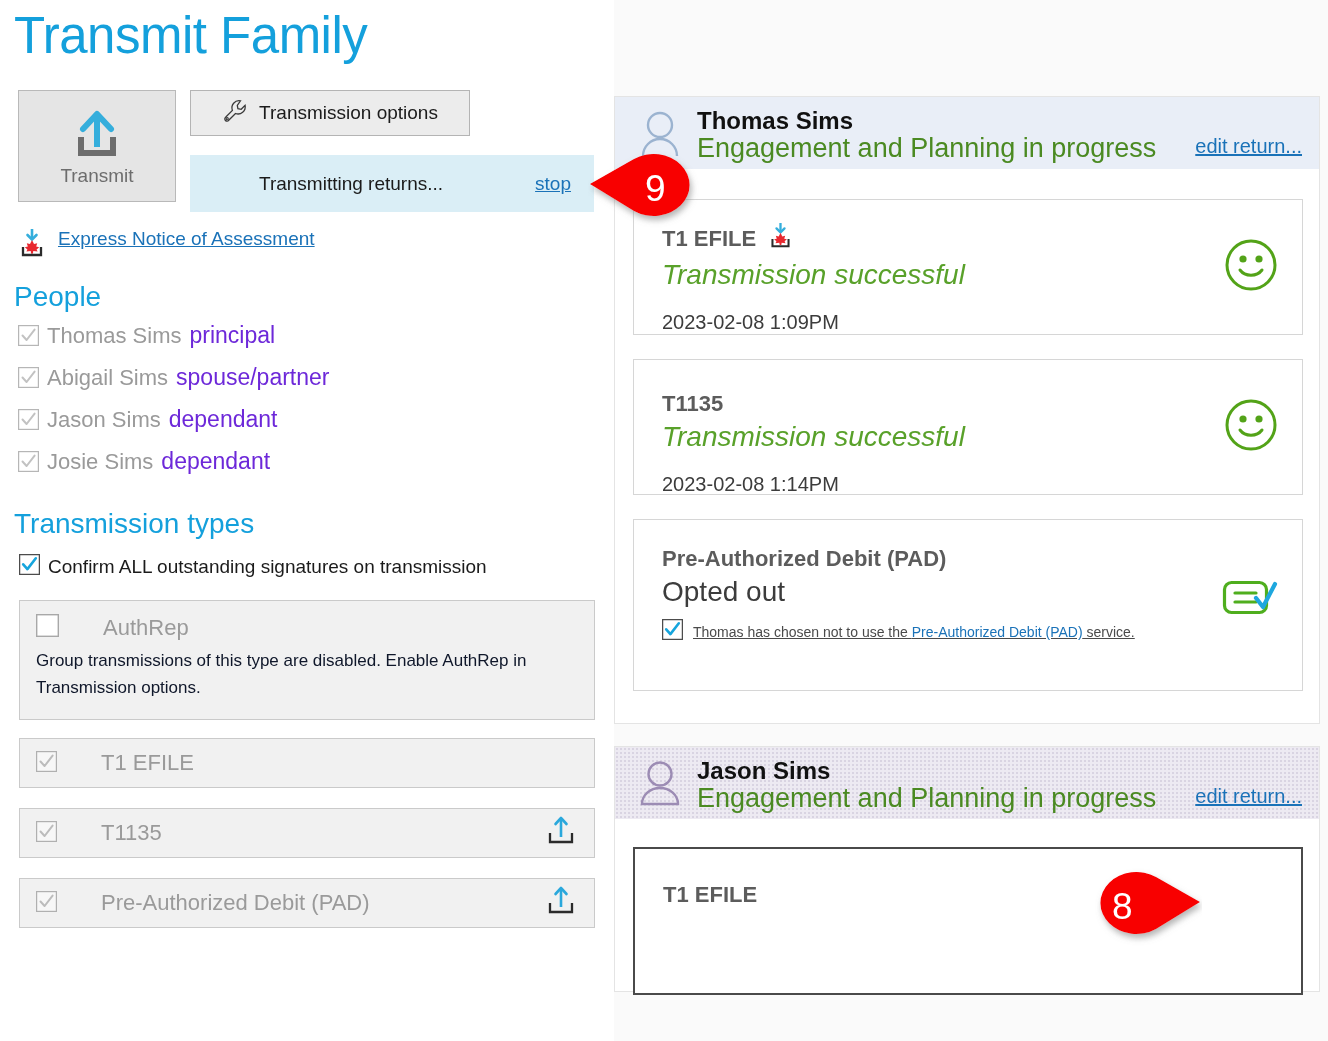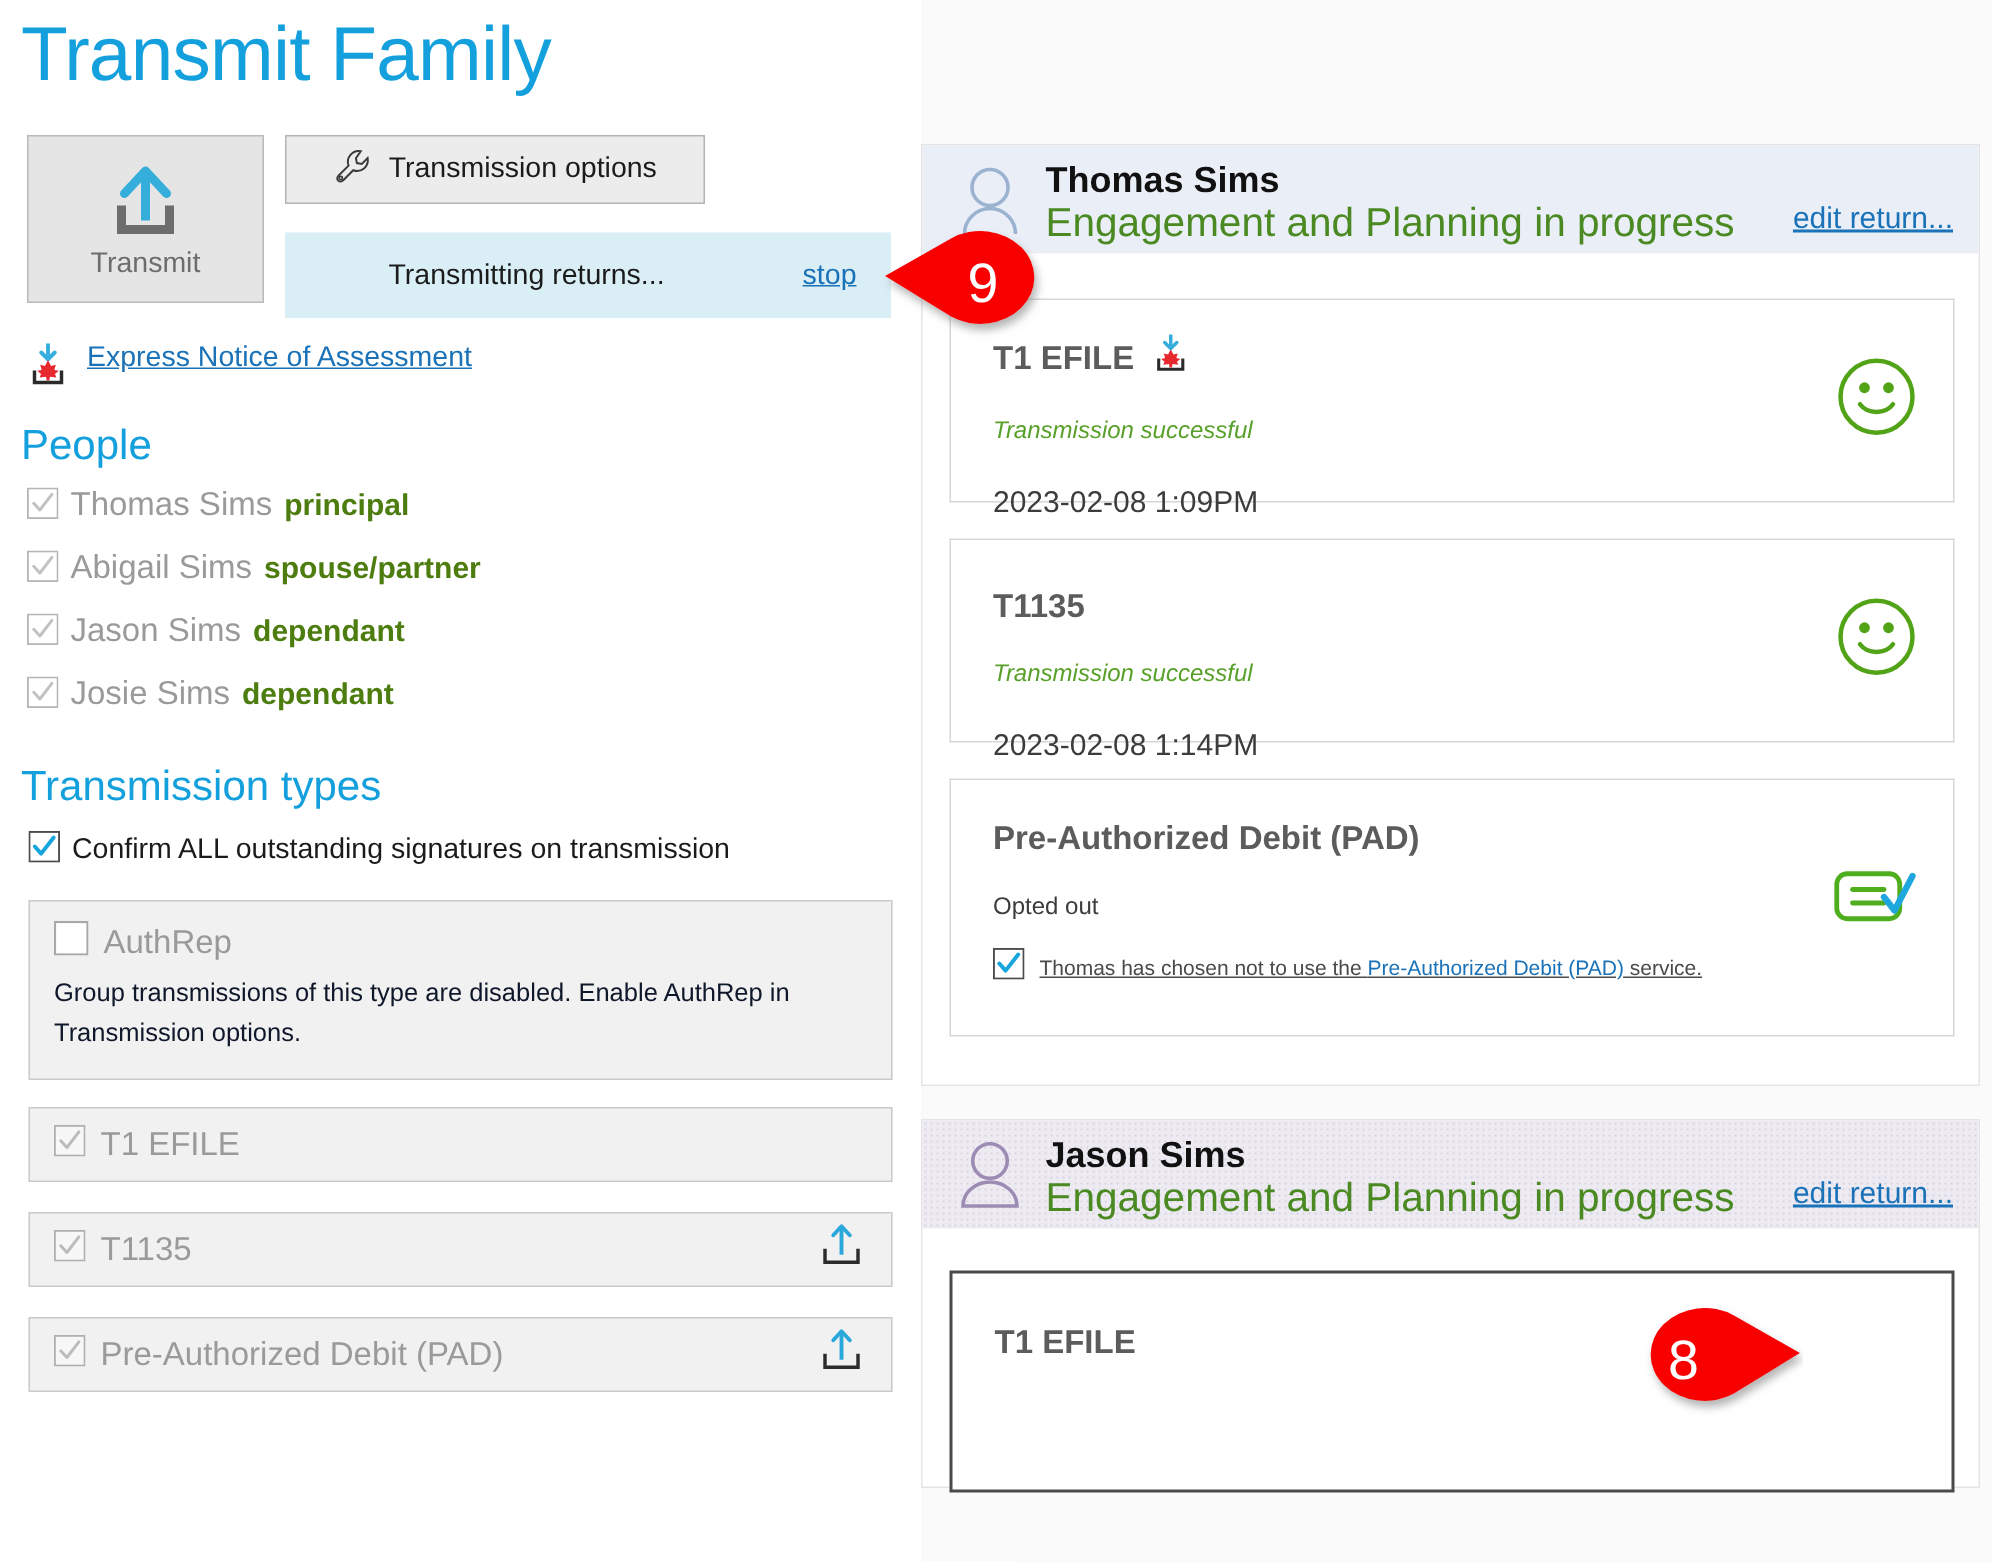--- a/index.html
+++ b/index.html
@@ -71,33 +71,33 @@
   .sec-people { top: 281px; }
   .sec-types  { top: 508px; }
 
   
   .person-row {
     position: absolute; left: 18px; display: flex; align-items: baseline; gap: 8px;
     height: 30px;
   }
   .person-row .chk { position: relative; top: 3px; }
   .person-row .p-name { font-size: 22px; color: #9a9a9a; }
-  .person-row .p-role { font-size: 20px; color: #4d7c0f; font-weight: bold; }
+  .person-row .p-role { font-size: 23px; color: #6d28d9; }
 
   
   .confirm-row { position: absolute; left: 19px; top: 554px; display: flex; align-items: center; gap: 8px; }
   .confirm-row .c-label { font-size: 19px; color: #1b1b1b; }
 
   
   .tt-panel {
     position: absolute; left: 19px; width: 576px;
     background: #f1f1f1; border: 1px solid #cacaca;
   }
   .tt-panel .tt-head { display: flex; align-items: center; gap: 10px; }
-  .tt-panel .tt-title { font-size: 22px; color: #9a9a9a; }
+  .tt-panel .tt-title { font-size: 22px; color: #9a9a9a; margin-left: 34px; }
   .tt-panel .tt-desc {
     font-size: 17px; color: #0f172a; line-height: 27px; margin-top: 6px;
     max-width: 510px;
   }
   .tt-authrep { top: 600px; height: 120px; padding: 13px 16px 0 16px; }
   .tt-row { height: 50px; display: flex; align-items: center; padding: 0 14px 0 16px; }
   .tt-t1efile { top: 738px; }
   .tt-t1135   { top: 808px; }
   .tt-pad     { top: 878px; }
   .tt-upload { position: absolute; right: 16px; top: 50%; transform: translateY(-50%); cursor: pointer; }
@@ -127,21 +127,21 @@
     font-size: 20px; color: #1a72b8; text-decoration: underline; cursor: pointer;
   }
 
   
   .res-card {
     position: absolute; left: 18px; width: 670px;
     background: #fff; border: 1px solid #d6d6d6;
   }
   .res-card.bold-border { border: 2px solid #4a4a4a; }
   .rc-title { font-size: 22px; font-weight: bold; color: #5c5c5c; line-height: 27px; display: flex; align-items: center; gap: 12px; }
-  .rc-sub   { font-size: 16px; font-style: italic; color: #59a12a; line-height: 28px; margin-top: 19px; }
+  .rc-sub   { font-size: 28px; font-style: italic; color: #59a12a; line-height: 28px; margin-top: 6px; }
   .rc-sub.plain { font-style: normal; color: #3c3c3c; }
   .rc-time  { font-size: 20px; color: #3c3c3c; line-height: 28px; margin-top: 19px; }
   .rc-icon  { position: absolute; right: 24px; top: 50%; transform: translateY(-50%); }
 
   .pad-note { display: flex; gap: 10px; margin-top: 8px; }
   .pad-note-text { font-size: 14px; color: #4a4a4a; line-height: 36px; max-width: 500px; text-decoration: underline; }
   .pad-note-text .lnk { color: #1a72b8; }
 
   .lock-row { display: flex; align-items: center; gap: 12px; margin-top: 7px; }
   .lock-row .lr-text { font-size: 20px; font-style: italic; color: #3c3c3c; }

